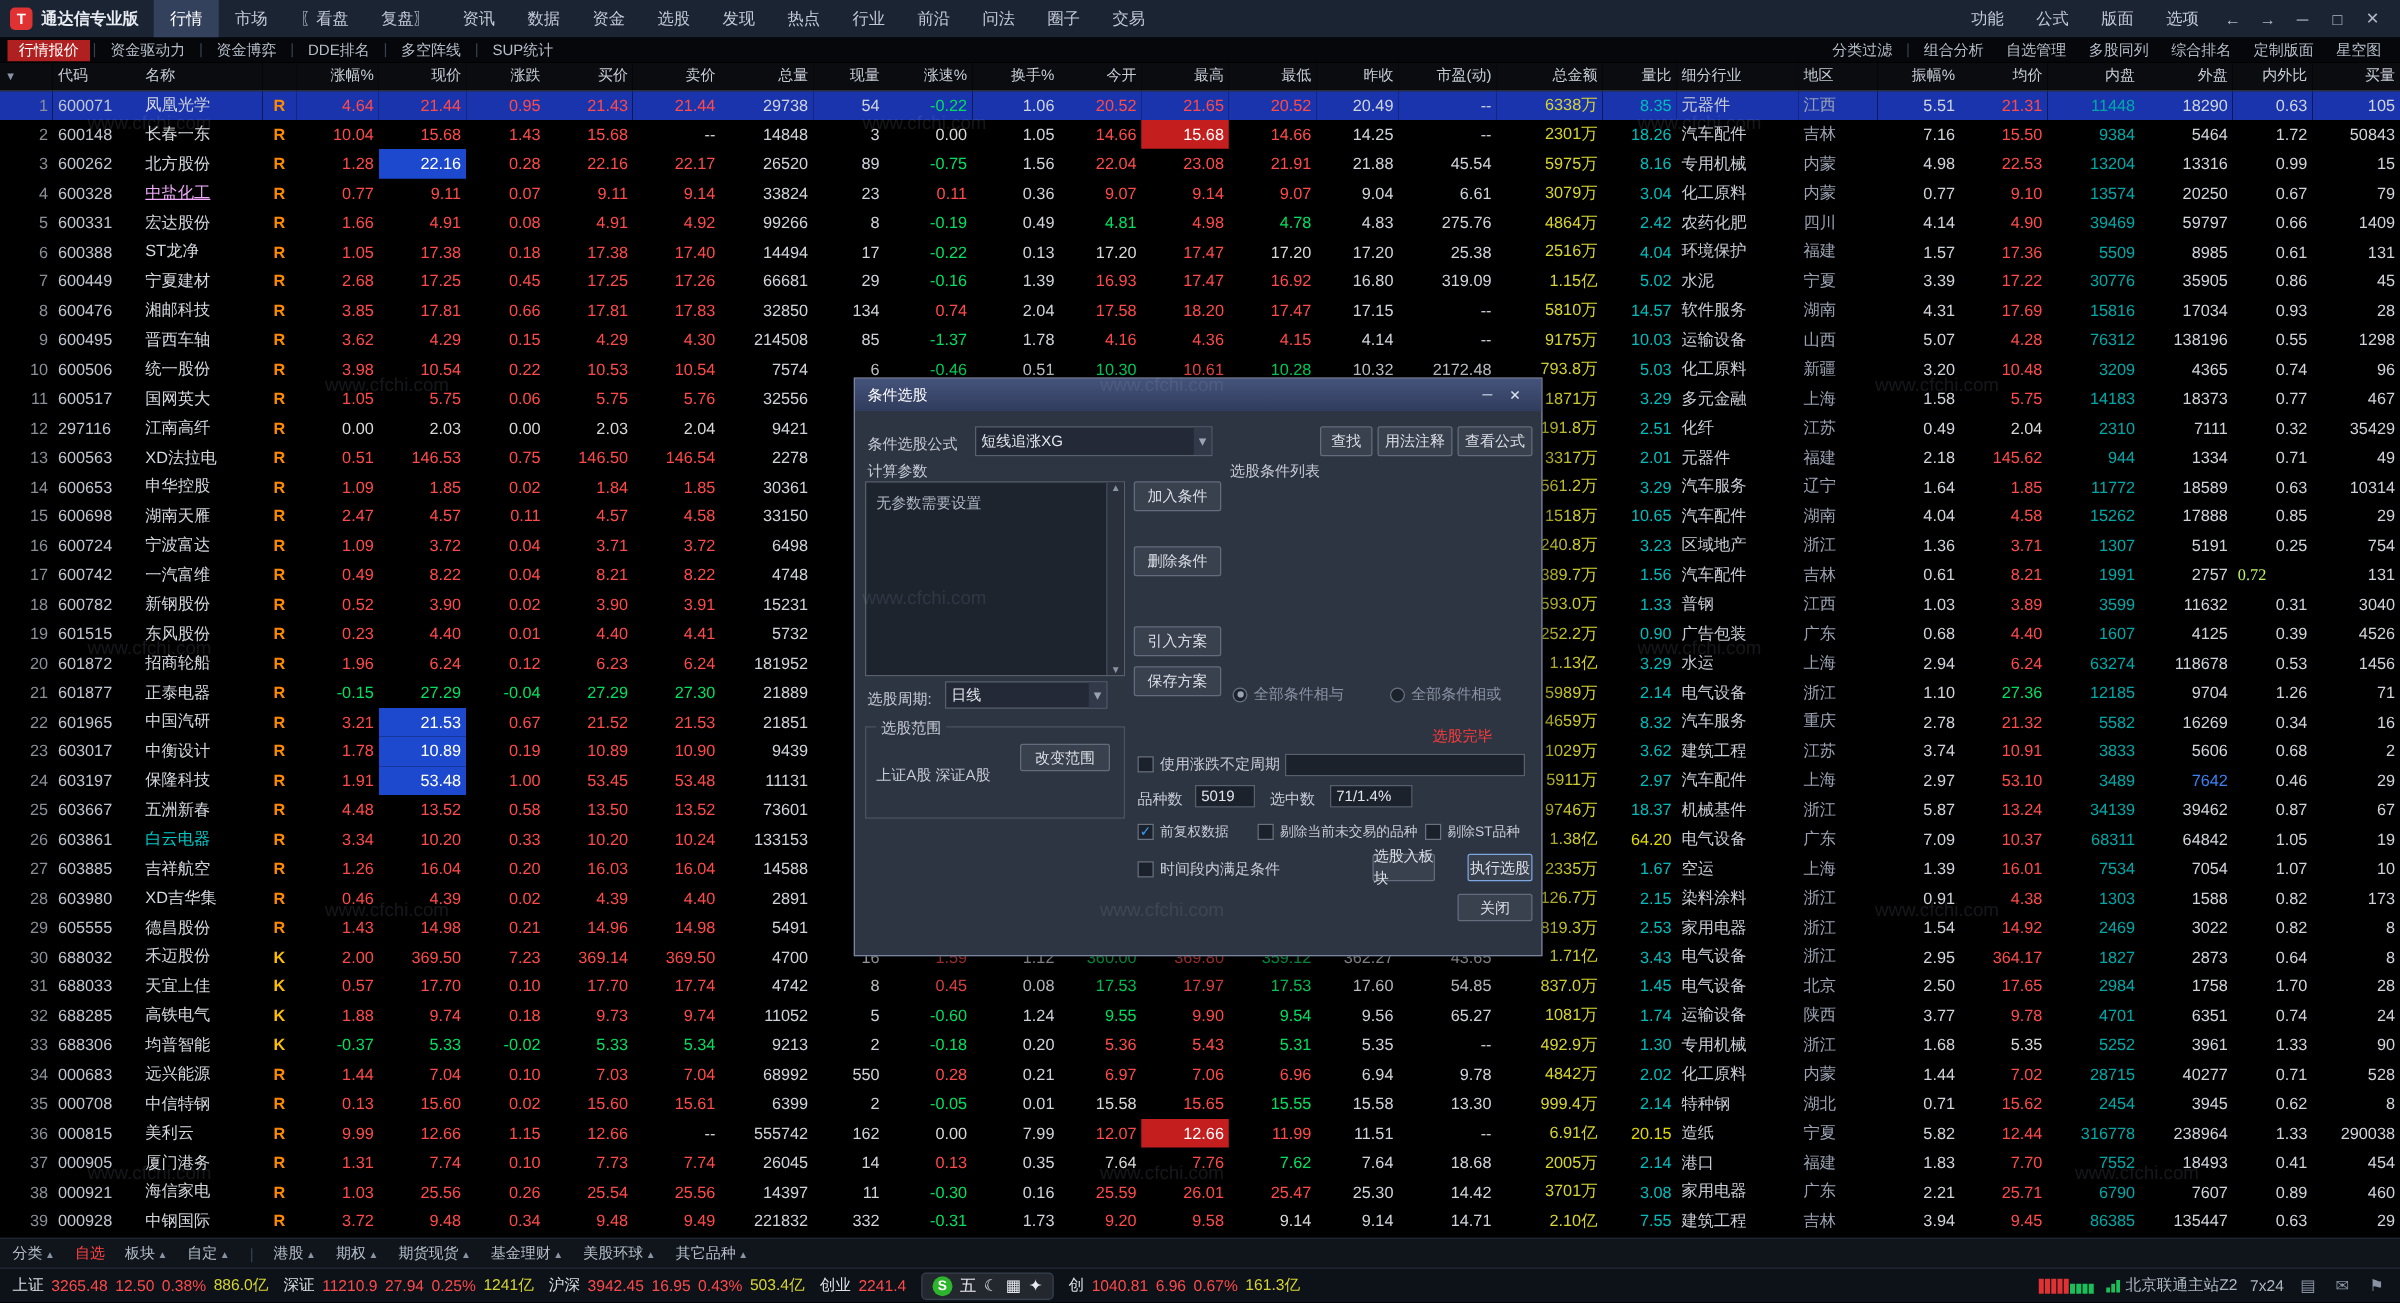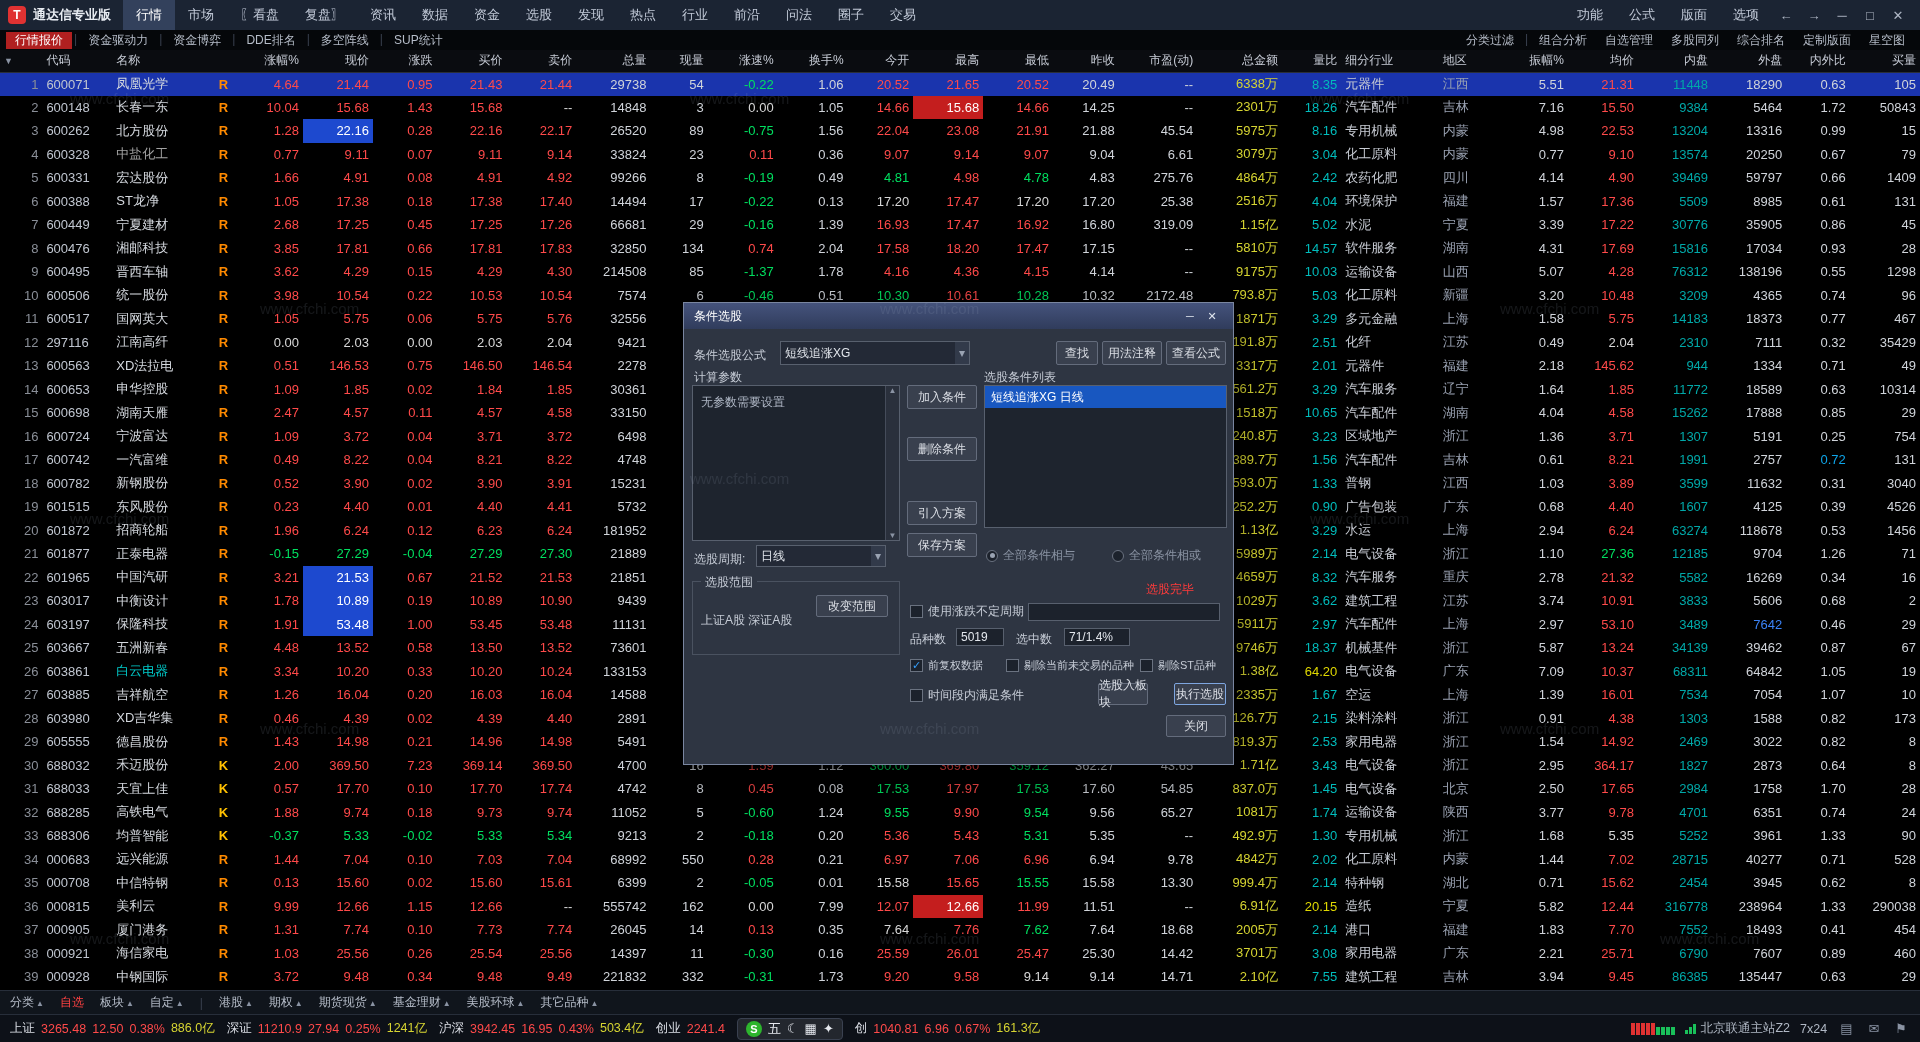--- a/index.html
+++ b/index.html
@@ -296,21 +296,21 @@
             <td style="text-align: right; color: rgb(208, 212, 218);">4.98</td>
             <td style="text-align: right; color: rgb(255, 74, 74);">22.53</td>
             <td style="text-align: right; color: rgb(0, 168, 168);">13204</td>
             <td style="text-align: right; color: rgb(208, 212, 218);">13316</td>
             <td style="text-align: right; color: rgb(208, 212, 218);">0.99</td>
             <td style="text-align: right; color: rgb(208, 212, 218);">15</td>
           </tr>
           <tr>
             <td style="text-align: right; color: rgb(138, 143, 152);">4</td>
             <td style="text-align: left; color: rgb(192, 198, 208);">600328</td>
-            <td style="text-align: left; color: #a3a3a3;">中盐化工</td>
+            <td style="text-align: left; color: #f0abfc; text-decoration: underline;">中盐化工</td>
             <td class="badge-r" style="text-align: center; color: rgb(208, 212, 218);">R</td>
             <td style="text-align: right; color: rgb(255, 74, 74);">0.77</td>
             <td style="text-align: right; color: rgb(255, 74, 74);">9.11</td>
             <td style="text-align: right; color: rgb(255, 74, 74);">0.07</td>
             <td style="text-align: right; color: rgb(255, 74, 74);">9.11</td>
             <td style="text-align: right; color: rgb(255, 74, 74);">9.14</td>
             <td style="text-align: right; color: rgb(208, 212, 218);">33824</td>
             <td style="text-align: right; color: rgb(208, 212, 218);">23</td>
             <td style="text-align: right; color: rgb(255, 74, 74);">0.11</td>
             <td style="text-align: right; color: rgb(208, 212, 218);">0.36</td>
@@ -710,21 +710,21 @@
             <td style="text-align: right; color: rgb(208, 212, 218);"></td>
             <td style="text-align: right; color: rgb(208, 212, 218);"></td>
             <td style="text-align: right; color: rgb(214, 212, 50);">389.7万</td>
             <td style="text-align: right; color: rgb(0, 188, 188);">1.56</td>
             <td style="text-align: left; color: rgb(200, 204, 212);">汽车配件</td>
             <td style="text-align: left; color: rgb(154, 162, 178);">吉林</td>
             <td style="text-align: right; color: rgb(208, 212, 218);">0.61</td>
             <td style="text-align: right; color: rgb(255, 74, 74);">8.21</td>
             <td style="text-align: right; color: rgb(0, 168, 168);">1991</td>
             <td style="text-align: right; color: rgb(208, 212, 218);">2757</td>
-            <td style="text-align: right; color: #0ea5e9;">0.72</td>
+            <td style="color: #bef264; font-family: Liberation Serif, serif;">0.72</td>
             <td style="text-align: right; color: rgb(208, 212, 218);">131</td>
           </tr>
           <tr>
             <td style="text-align: right; color: rgb(138, 143, 152);">18</td>
             <td style="text-align: left; color: rgb(192, 198, 208);">600782</td>
             <td style="text-align: left; color: rgb(212, 216, 222);">新钢股份</td>
             <td class="badge-r" style="text-align: center; color: rgb(208, 212, 218);">R</td>
             <td style="text-align: right; color: rgb(255, 74, 74);">0.52</td>
             <td style="text-align: right; color: rgb(255, 74, 74);">3.90</td>
             <td style="text-align: right; color: rgb(255, 74, 74);">0.02</td>
@@ -1491,23 +1491,20 @@
           <span>▼</span>
         </div>
       </div>
 
       <span class="dbtn" style="left:223px;top:56px;width:70px">加入条件</span>
       <span class="dbtn" style="left:223px;top:108px;width:70px">删除条件</span>
       <span class="dbtn" style="left:223px;top:172px;width:70px">引入方案</span>
       <span class="dbtn" style="left:223px;top:204px;width:70px">保存方案</span>
 
       <span class="dlg-label" style="left:300px;top:40px">选股条件列表</span>
-      <div class="panel" style="left:300px;top:56px;width:243px;height:143px">
-        <div class="list-item-sel">短线追涨XG  日线</div>
-      </div>
 
       <span class="dlg-label" style="left:10px;top:222px">选股周期:</span>
       <span class="combo" style="left:72px;top:216px;width:130px;height:22px">
         <span class="combo-val">日线</span>
         <span class="combo-arr">▾</span>
       </span>
 
       <span class="radio" style="left:302px;top:218px">
         <span class="circ">
             <span class="dot"></span>

